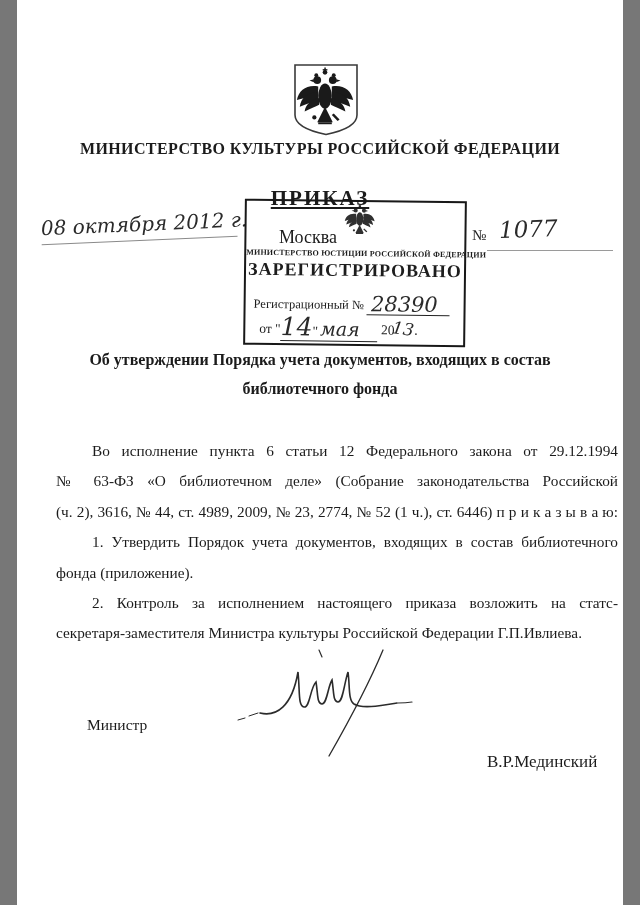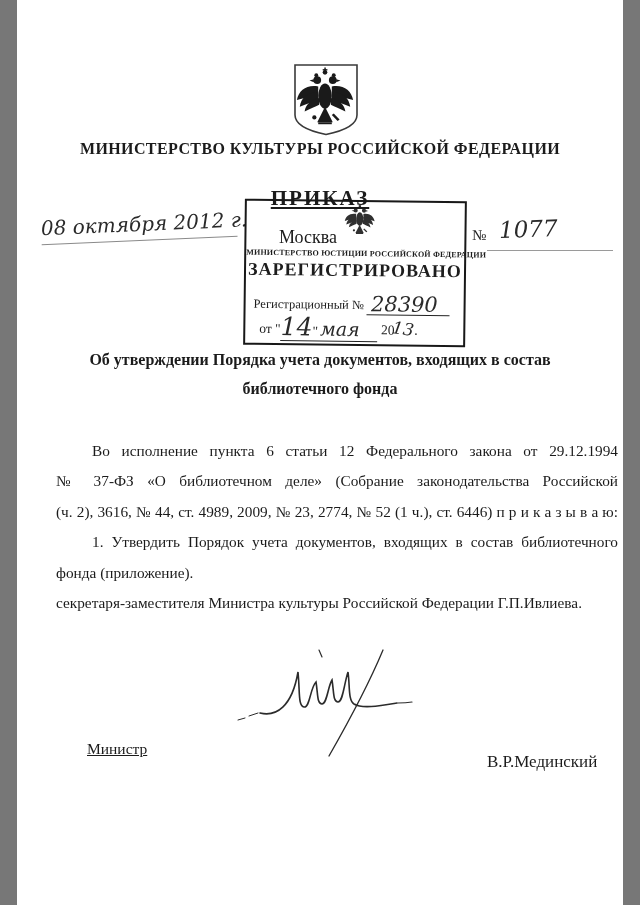--- a/index.html
+++ b/index.html
@@ -55,21 +55,21 @@
   
   .doc-title{position:absolute;left:0;top:345px;width:100%;text-align:center;
     font-weight:bold;font-size:16px;line-height:29px;}
   .body-block{position:absolute;left:39px;top:416px;width:562px;font-size:15.3px;line-height:30.4px;margin-top:20px;}
   .bl{width:100%;}
   .just{text-align:justify;text-align-last:justify;}
   .left{text-align:left;}
   .indent{text-indent:36px;}
   
   .sig{position:absolute;left:215px;top:642px;width:205px;height:120px;}
-  .minister{position:absolute;left:70px;top:740px;font-size:15.5px;text-decoration:underline;}
+  .minister{position:absolute;left:70px;top:716px;font-size:15.5px;}
   .minister-name{position:absolute;left:470px;top:752px;font-size:17px;}
   svg .ink{fill:#1a1a1a;}
 </style>
 </head>
 <body>
 
 <svg width="0" height="0" style="position:absolute">
   <defs>
     <g id="eagle" class="ink">
       <circle cx="33" cy="5.5" r="2.4"></circle>
@@ -130,24 +130,25 @@
     </div>
   </div>
 
   <div class="doc-title">
     <div>Об утверждении Порядка учета документов, входящих в состав</div>
     <div>библиотечного фонда</div>
   </div>
 
   <div class="body-block">
     <div class="bl just indent">Во исполнение пункта 6 статьи 12 Федерального закона от 29.12.1994</div>
-    <div class="bl just">№ 37-ФЗ «О библиотечном деле» (Собрание законодательства Российской</div>
+    <div class="bl just">№ 63-ФЗ «О библиотечном деле» (Собрание законодательства Российской</div>
     <div class="bl just">(ч. 2), 3616, № 44, ст. 4989, 2009, № 23, 2774, № 52 (1 ч.), ст. 6446) п р и к а з ы в а ю:</div>
     <div class="bl just indent">1. Утвердить Порядок учета документов, входящих в состав библиотечного</div>
     <div class="bl left">фонда (приложение).</div>
+    <div class="bl just indent">2. Контроль за исполнением настоящего приказа возложить на статс-</div>
     <div class="bl left">секретаря-заместителя Министра культуры Российской Федерации  Г.П.Ивлиева.</div>
   </div>
 
   <svg class="sig" viewBox="0 0 205 120">
     <g fill="none" stroke="#2b2b2b" stroke-linecap="round">
       <path d="M6,78 l7,-2 M17,74 l9,-3" stroke-width="1"></path>
       <path d="M28,71 C44,75 60,65 66,30 C68,50 66,64 72,65 C78,66 78,46 84,40 C86,52 85,62 90,62 C95,62 96,44 100,38 C102,50 101,60 106,60 C111,60 112,42 116,30 C118,44 116,58 122,62 C130,67 147,64 165,61" stroke-width="1.6"></path>
       <path d="M151,8 C141,32 121,72 97,114" stroke-width="1.3"></path>
       <path d="M87,8 l3,7" stroke-width="1.2"></path>
       <path d="M166,61 q8,0 14,-1" stroke-width="1.2"></path>

